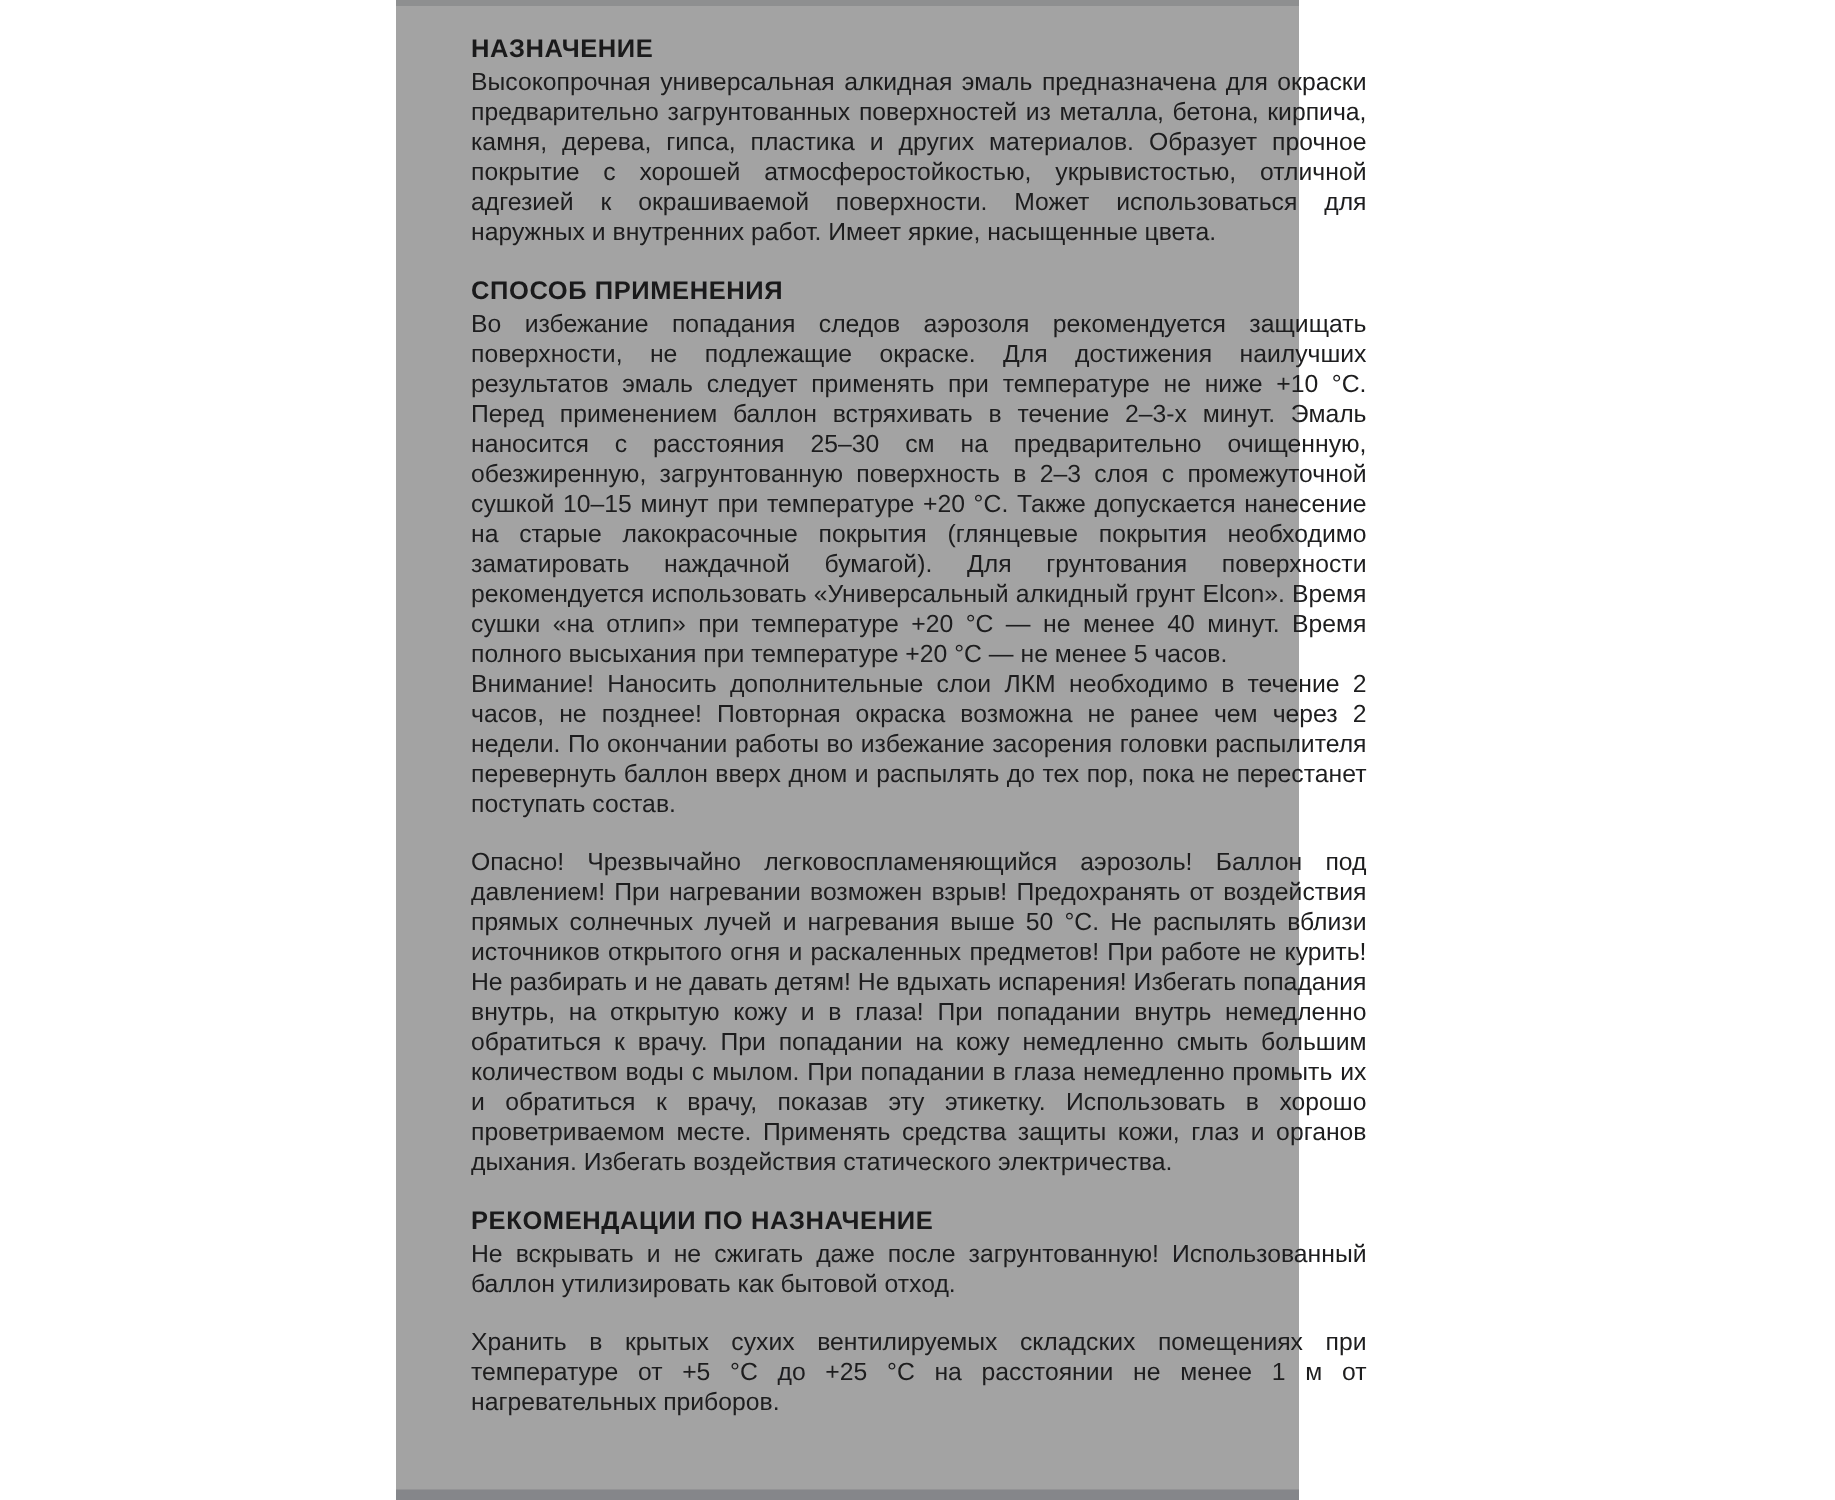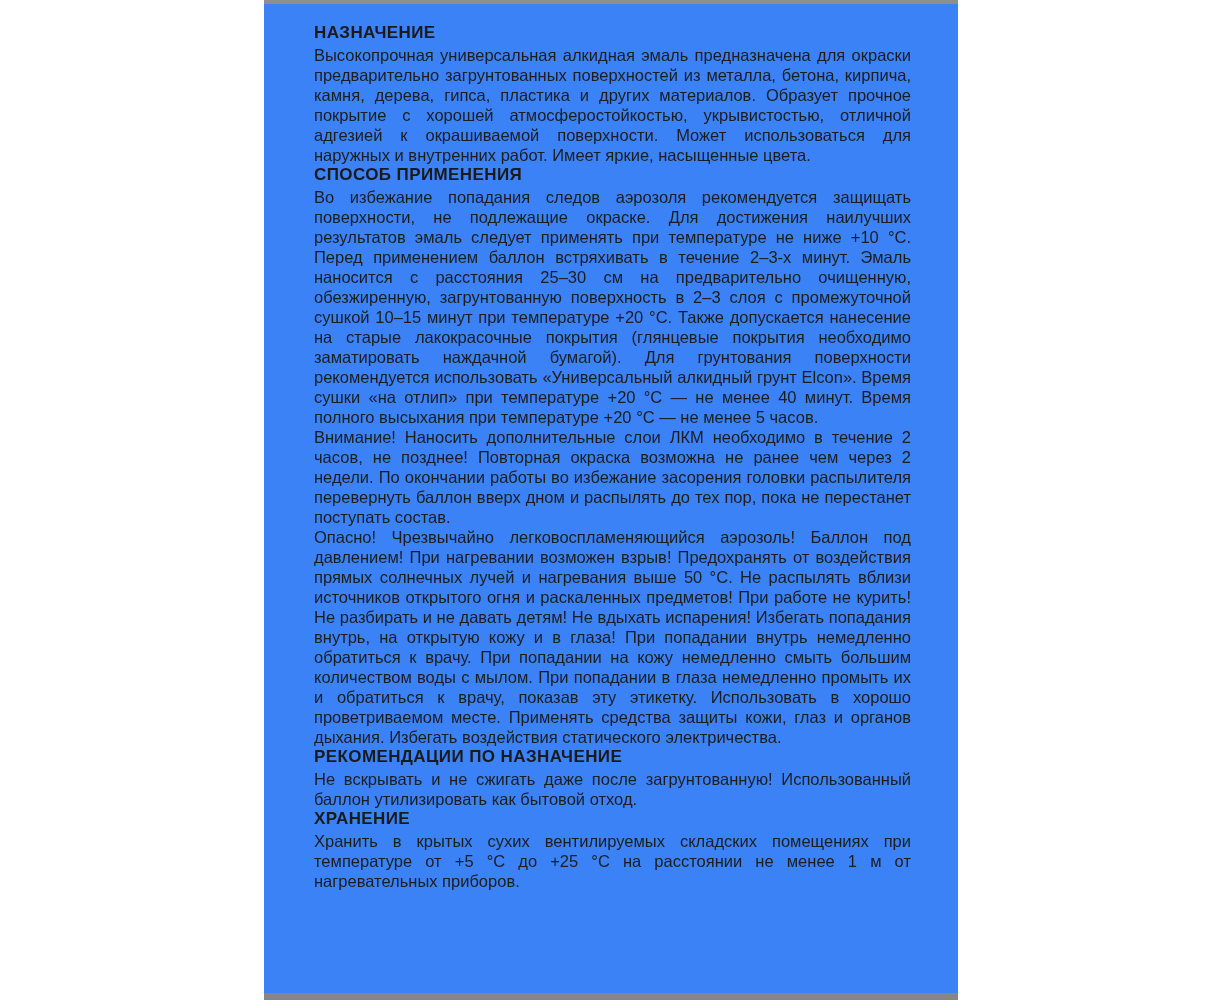--- a/index.html
+++ b/index.html
@@ -12,23 +12,23 @@
     position: relative;
     width: 1223px;
     height: 1000px;
     background: #ffffff;
     overflow: hidden;
   }
   .label-panel {
     position: absolute;
     left: 264px;
     top: 0;
-    width: 694px;
+    width: 602px;
     height: 1000px;
-    background: #3b82f6;
+    background: #a3a3a3;
   }
   .panel-top-strip {
     position: absolute;
     left: 0; top: 0;
     width: 100%;
     height: 4px;
     background: #8e8f90;
   }
   .panel-bottom-strip {
     position: absolute;
@@ -38,21 +38,21 @@
     background: #85868a;
   }
   .text-column {
     position: absolute;
     left: 50px;
     top: 23px;
     width: 597px;
     color: #1d1d1e;
   }
   .section { margin: 0; }
-  .section + .section { }
+  .section + .section { margin-top: 19px; }
   h2 {
     margin: 0 0 2px 0;
     font-size: 17px;
     line-height: 20px;
     font-weight: bold;
     letter-spacing: 0.4px;
     color: #1a1a1b;
   }
   p {
     margin: 0;
@@ -89,21 +89,20 @@
       <div class="section">
         <p><b class="lead">Опасно! Чрезвычайно легковоспламеняющийся аэрозоль! Баллон под давлением! При нагревании возможен взрыв! Предохранять от воздействия прямых солнечных лучей и нагревания выше 50 °C.</b><span> Не распылять вблизи источников открытого огня и раскаленных предметов! При работе не курить! Не разбирать и не давать детям! Не вдыхать испарения! Избегать попадания внутрь, на открытую кожу и в глаза! При попадании внутрь немедленно обратиться к врачу. При попадании на кожу немедленно смыть большим количеством воды с мылом. При попадании в глаза немедленно промыть их и обратиться к врачу, показав эту этикетку. Использовать в хорошо проветриваемом месте. Применять средства защиты кожи, глаз и органов дыхания. Избегать воздействия статического электричества.</span></p>
       </div>
 
       <div class="section">
         <h2>РЕКОМЕНДАЦИИ ПО НАЗНАЧЕНИЕ</h2>
         <p>Не вскрывать и не сжигать даже после загрунтованную! Использованный баллон утилизировать как бытовой отход.</p>
       </div>
 
       <div class="section">
-        <h2>ХРАНЕНИЕ</h2>
         <p>Хранить в крытых сухих вентилируемых складских помещениях при температуре от +5 °C до +25 °C на расстоянии не менее 1 м от нагревательных приборов.</p>
       </div>
 
     </div>
 
     <div class="panel-bottom-strip"></div>
   </div>
 </div>
 
 </body></html>

